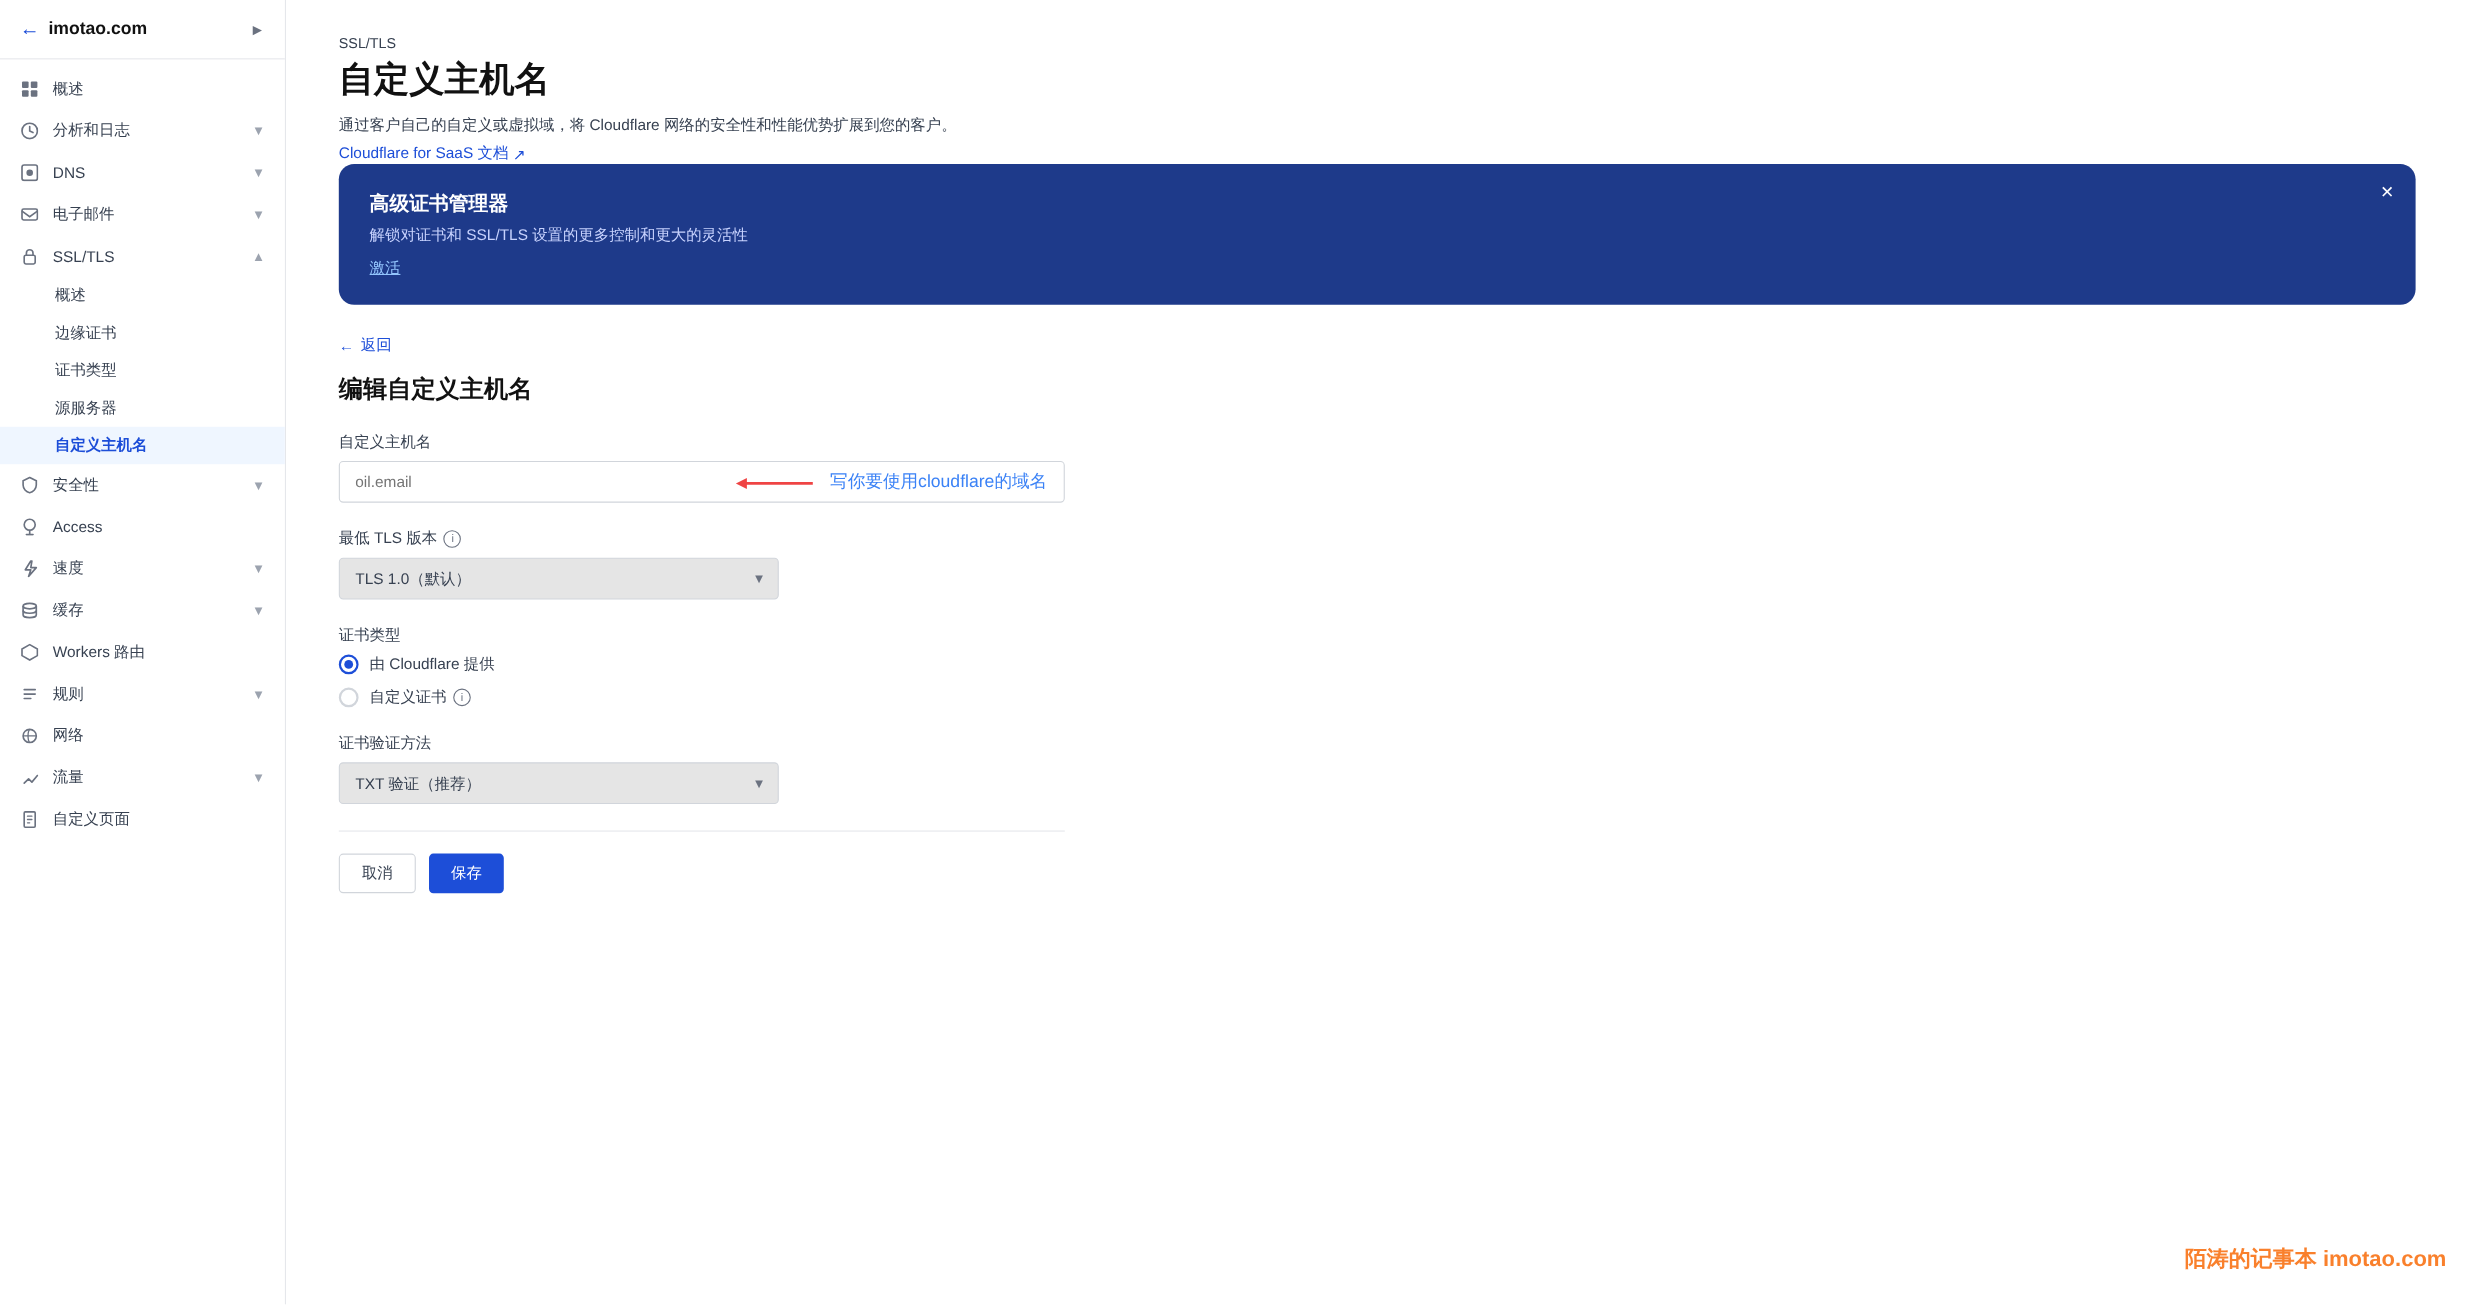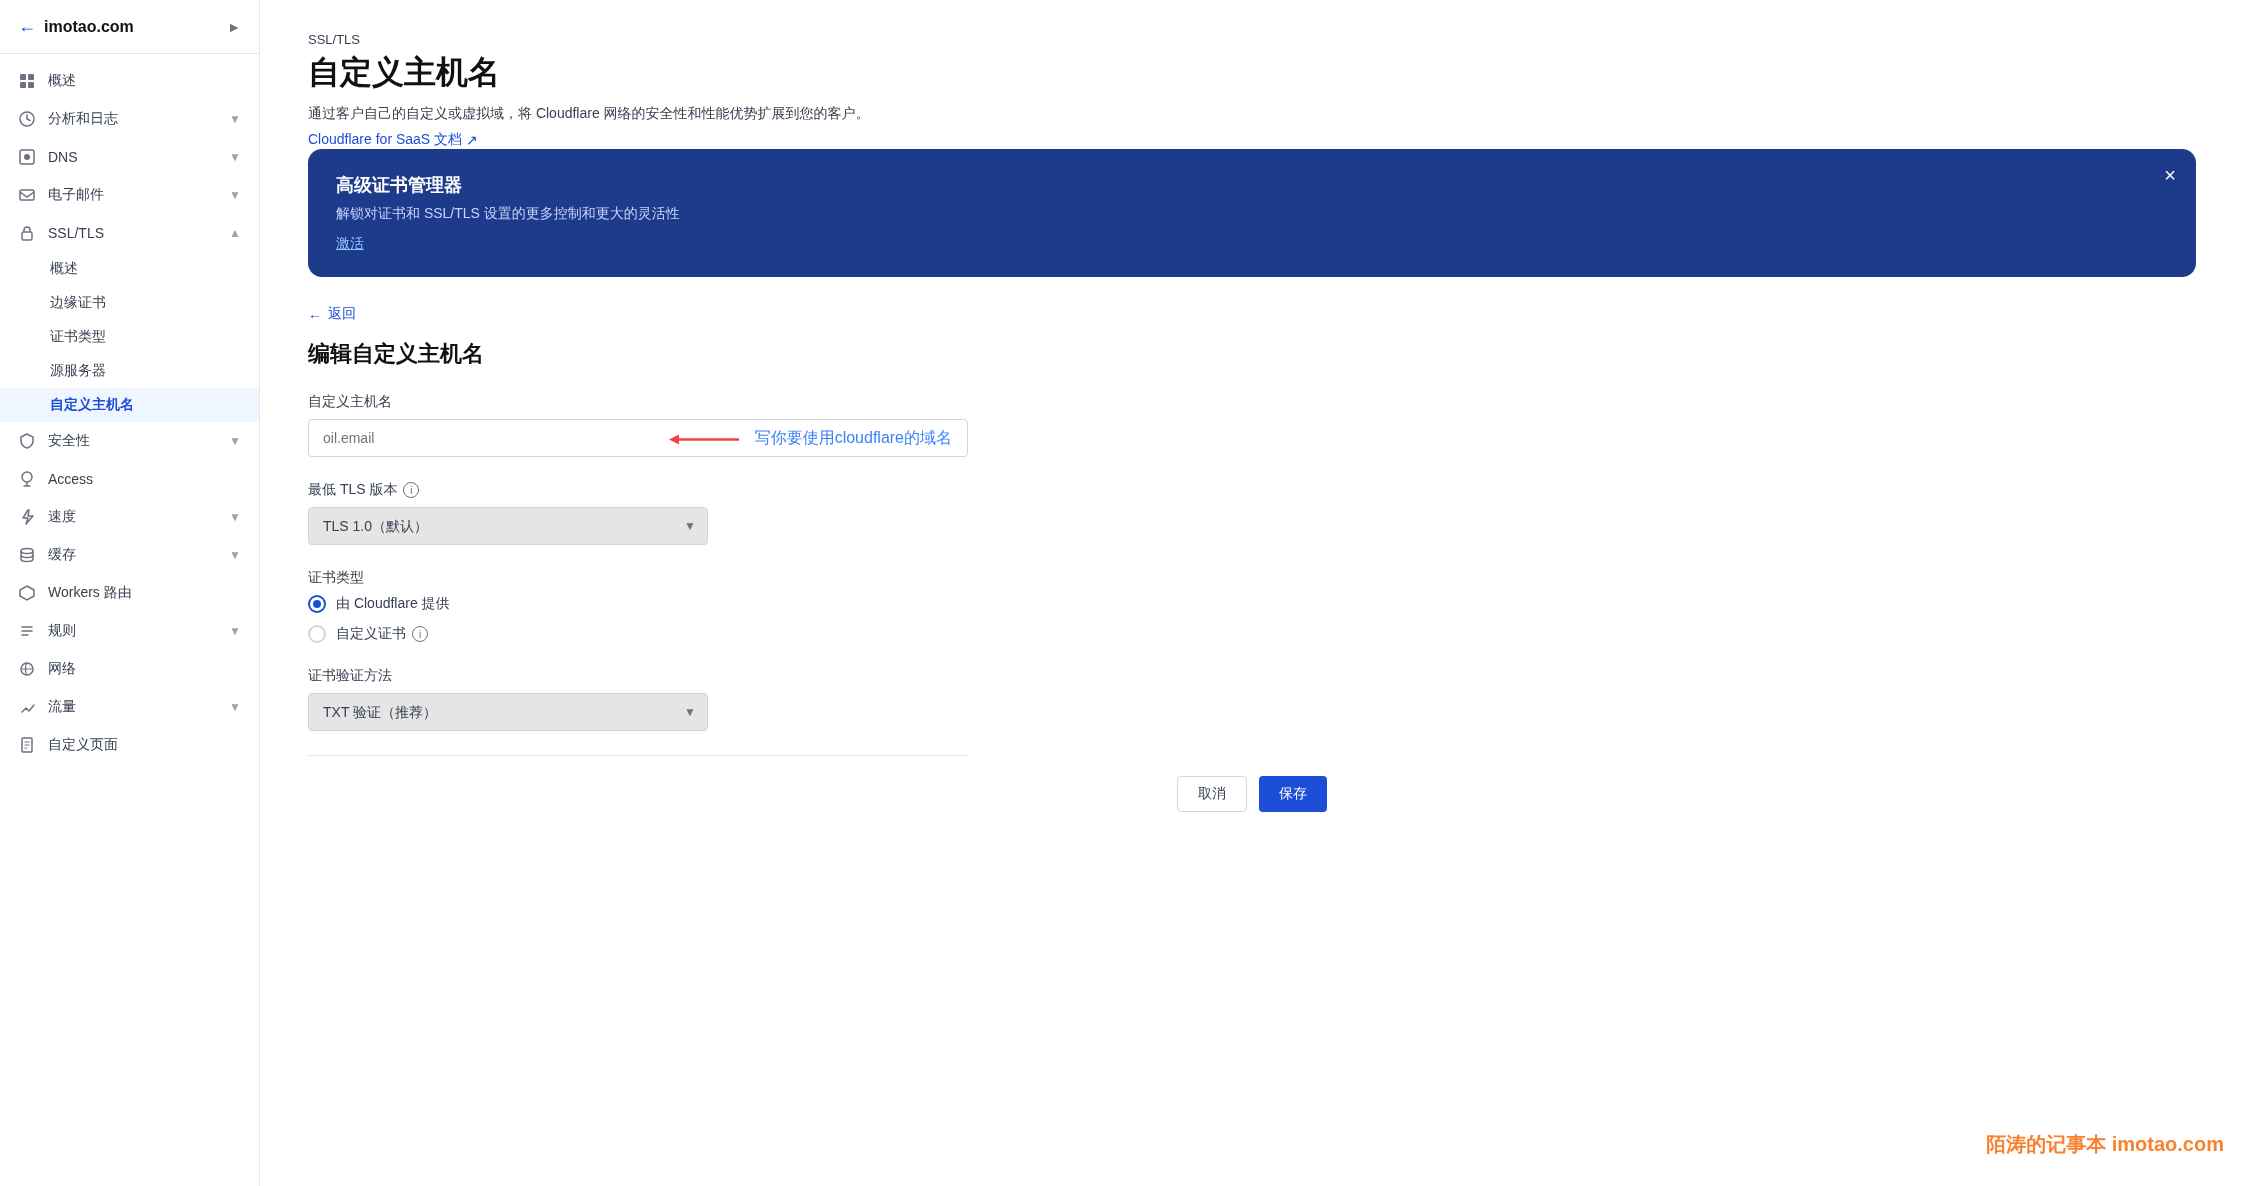--- a/index.html
+++ b/index.html
@@ -54,21 +54,21 @@
     .radio-circle { width: 18px; height: 18px; border-radius: 50%; border: 2px solid #d1d5db; display: flex; align-items: center; justify-content: center; flex-shrink: 0; }
     .radio-circle.selected { border-color: #1d4ed8; background: #fff; }
     .radio-circle.selected::after { content: ''; width: 8px; height: 8px; border-radius: 50%; background: #1d4ed8; }
     .radio-label { font-size: 14px; color: #374151; display: flex; align-items: center; gap: 6px; }
     .info-icon { width: 16px; height: 16px; border-radius: 50%; border: 1px solid #6b7280; display: inline-flex; align-items: center; justify-content: center; font-size: 10px; color: #6b7280; cursor: pointer; }
 
     
     .watermark { position: fixed; bottom: 28px; right: 20px; font-size: 20px; font-weight: 700; color: #f97316; opacity: 0.9; z-index: 100; }
 
     
-    .form-actions { display: flex; gap: 12px; margin-top: 8px; justify-content: center; }
+    .form-actions { display: flex; gap: 12px; margin-top: 8px; }
     .btn-cancel { padding: 8px 20px; border: 1px solid #d1d5db; border-radius: 4px; background: #fff; color: #374151; font-size: 14px; cursor: pointer; }
     .btn-save { padding: 8px 20px; border: none; border-radius: 4px; background: #1d4ed8; color: #fff; font-size: 14px; cursor: pointer; }
 
     
     .divider { border: none; border-top: 1px solid #e5e7eb; margin: 20px 0; max-width: 660px; }
   </style>
 </head>
 <body>
 
 <div class="sidebar">

